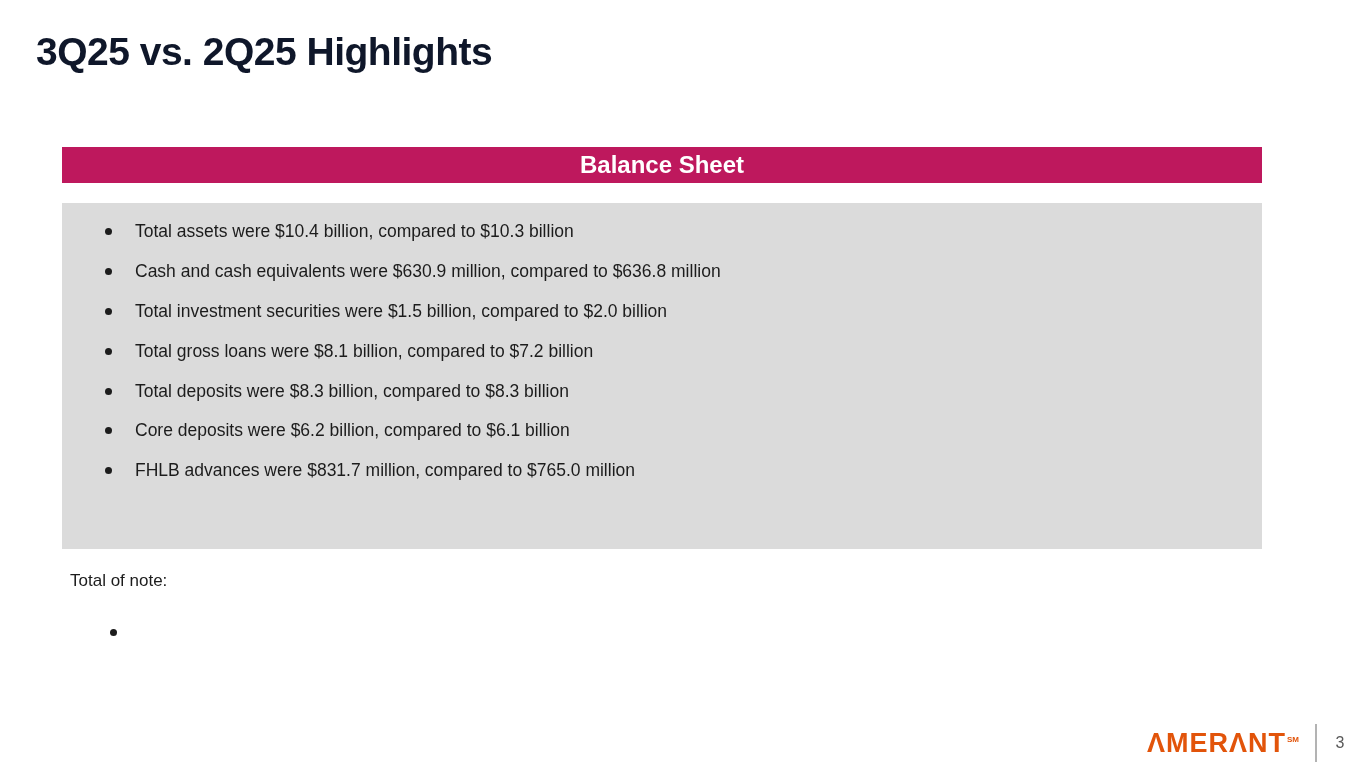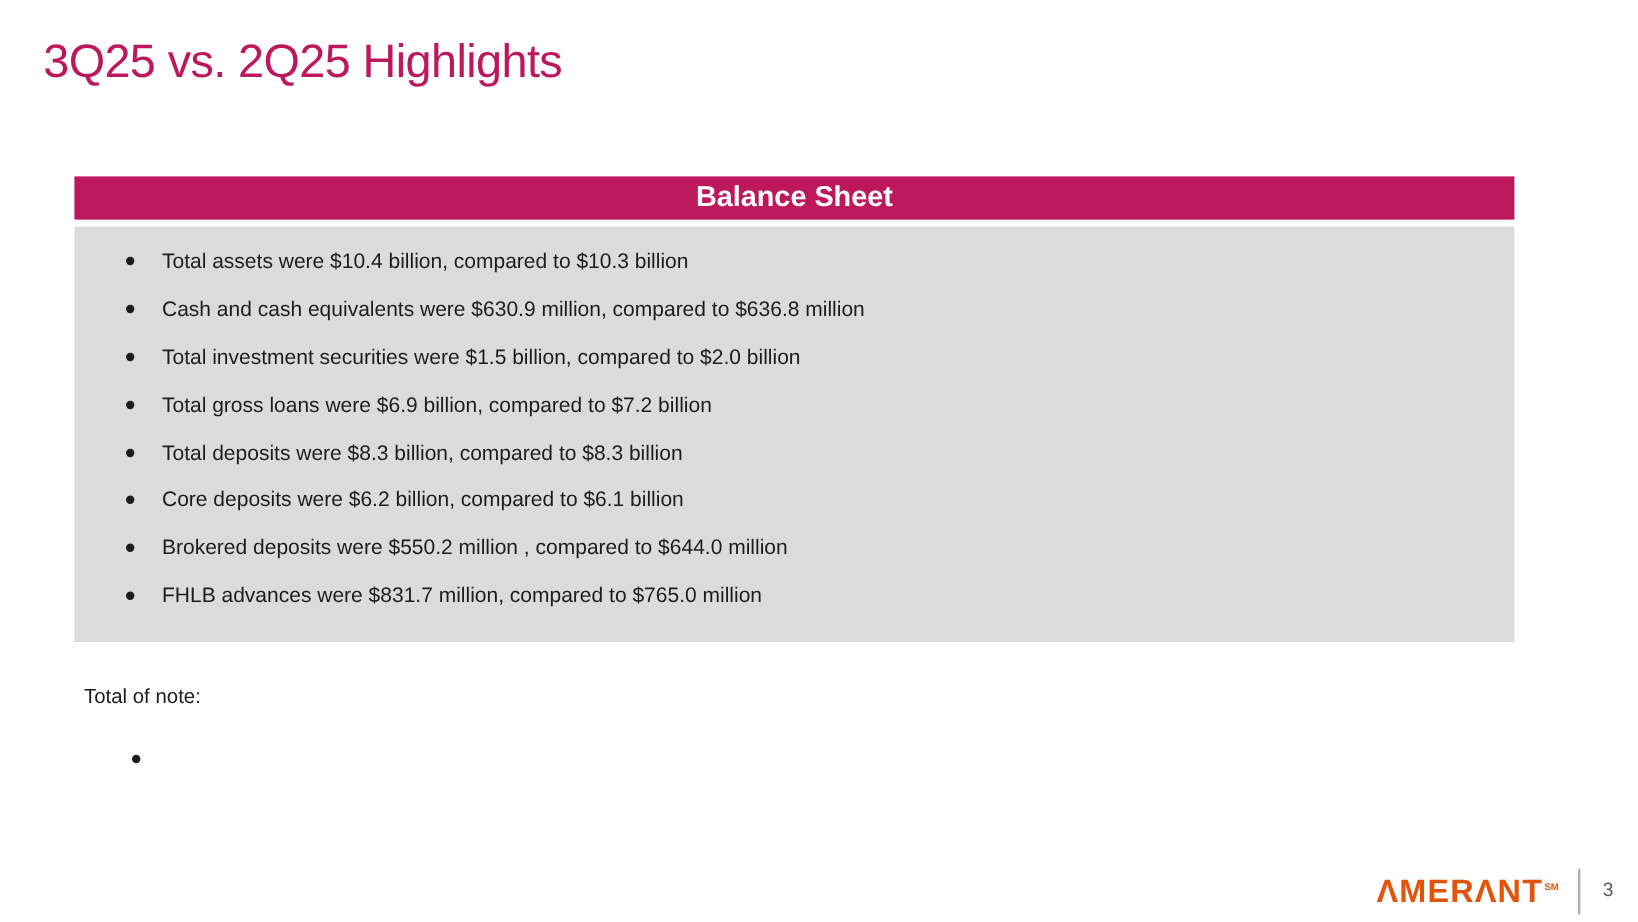--- a/index.html
+++ b/index.html
@@ -9,43 +9,43 @@
     font-family: "Liberation Sans", sans-serif;
     color: #1c1c1c;
     position: relative;
   }
 
   .slide-title {
     position: absolute;
     left: 36px;
     top: 30px;
     font-size: 39px;
-    font-weight: 400;
+    font-weight: 700;
     letter-spacing: -0.5px;
-    color: #be185d;
+    color: #0f172a;
   }
 
   .bs-panel {
     position: absolute;
     left: 62px;
     top: 147px;
     width: 1200px;
   }
   .bs-header {
     height: 36px;
     background: #be185d;
     color: #ffffff;
     font-size: 24px;
     font-weight: 700;
     display: flex;
     align-items: center;
     justify-content: center;
   }
   .bs-body {
-    margin-top: 6px;
+    margin-top: 20px;
     height: 346px;
     background: #dbdbdb;
     padding: 9px 20px 0 43px;
   }
   .bs-body ul, .note-list ul { list-style: none; }
   .bs-body li {
     display: flex;
     align-items: center;
     height: 39.8px;
     font-size: 17.5px;
@@ -129,33 +129,29 @@
       <li>
           <span class="dot"></span>
           <span>Cash and cash equivalents were $630.9 million, compared to $636.8 million</span>
         </li>
       <li>
           <span class="dot"></span>
           <span>Total investment securities  were $1.5 billion, compared to $2.0 billion</span>
         </li>
       <li>
           <span class="dot"></span>
-          <span>Total gross loans were $6.9 billion, compared to $7.2 billion</span>
+          <span>Total gross loans were $8.1 billion, compared to $7.2 billion</span>
         </li>
       <li>
           <span class="dot"></span>
           <span>Total deposits were $8.3 billion, compared to $8.3 billion</span>
         </li>
       <li>
           <span class="dot"></span>
           <span>Core deposits were $6.2 billion, compared to $6.1 billion</span>
-        </li>
-      <li>
-          <span class="dot"></span>
-          <span>Brokered deposits were $550.2 million , compared to $644.0 million</span>
         </li>
       <li>
           <span class="dot"></span>
           <span>FHLB advances were $831.7 million, compared to $765.0 million</span>
         </li>
     </ul>
   </div>
 </section>
 
 <p class="note-label">Total of note:</p>

